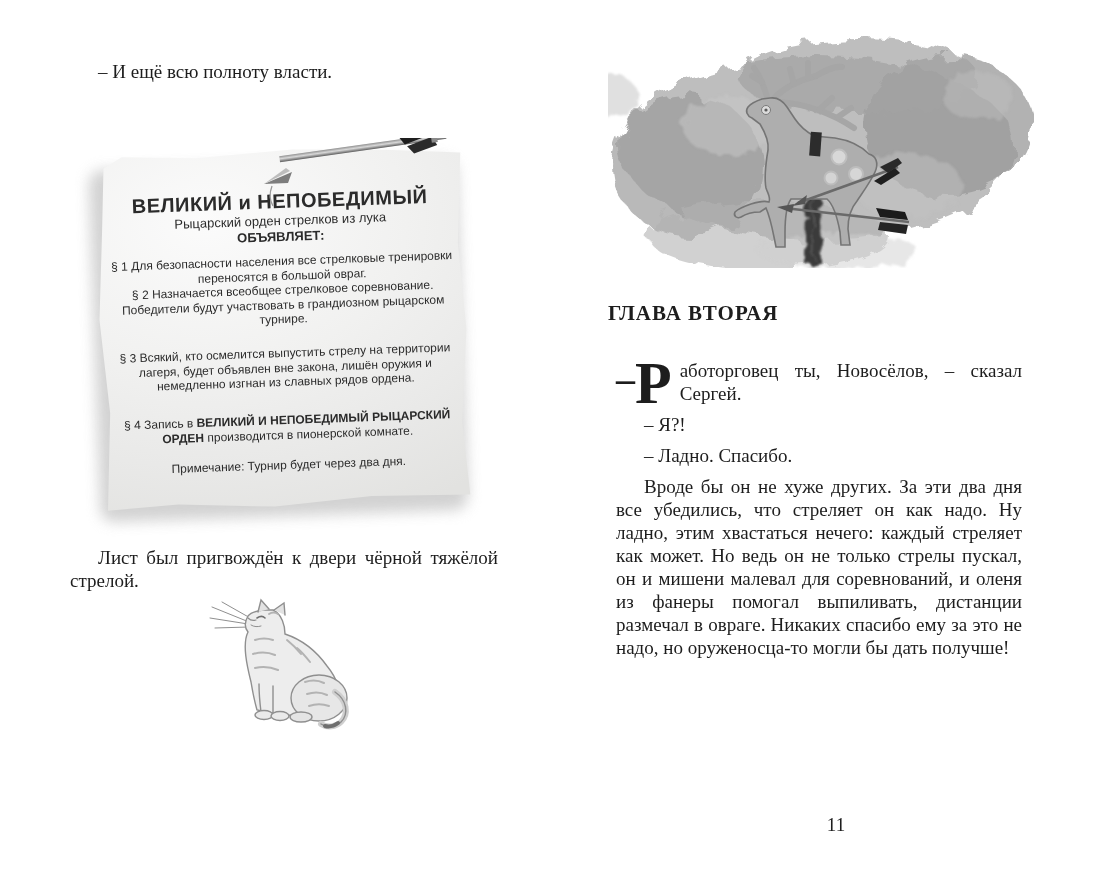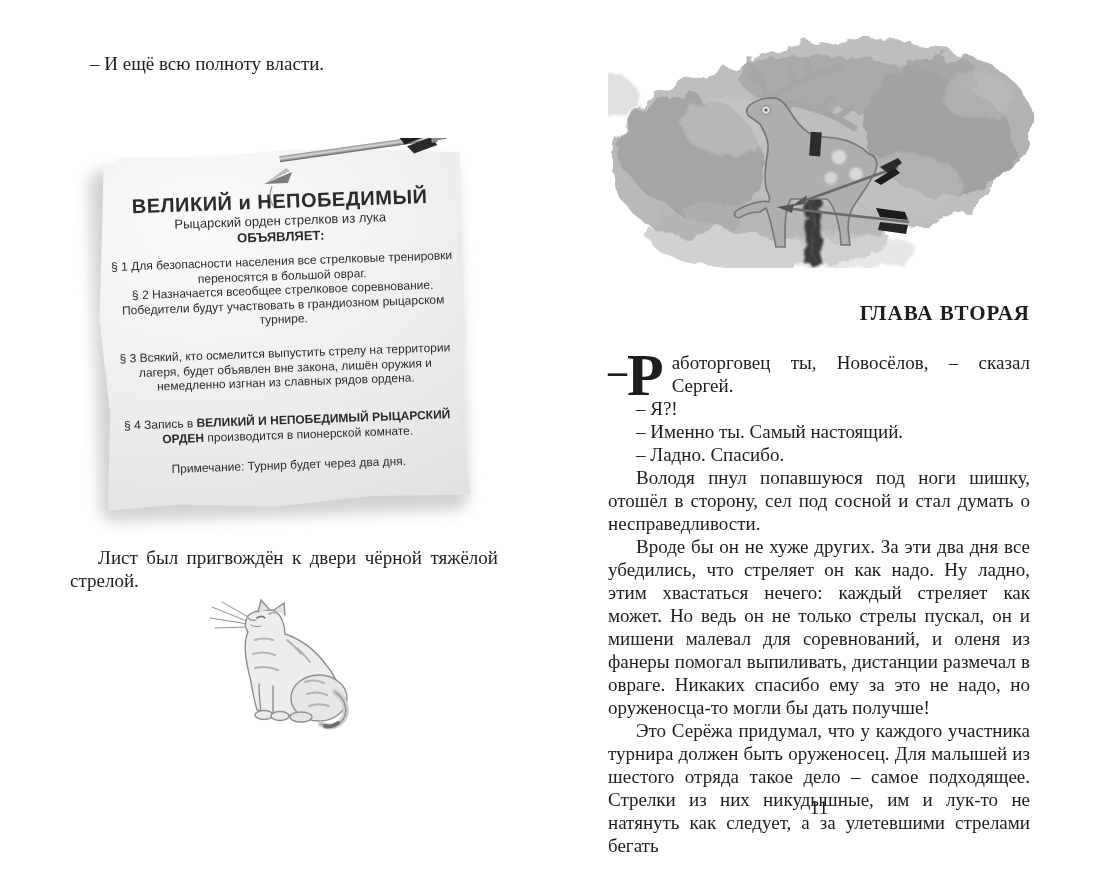--- a/index.html
+++ b/index.html
@@ -4,21 +4,21 @@
 <style>
   html,body{margin:0;padding:0;}
   body{
     width:1100px;height:873px;position:relative;overflow:hidden;
     background:#ffffff;color:#1d1d1d;
     font-family:"Liberation Serif", serif;
   }
   
   .column{position:absolute;}
   .para{
-    margin:0;font-size:19px;line-height:23px;text-align:justify;
+    margin:8px;font-size:19px;line-height:23px;text-align:justify;
     text-indent:28px;
   }
   .caption-para{margin:8px;font-size:19px;line-height:23px;text-align:justify;text-indent:28px;}
   
   #intro{left:62px;top:52px;width:428px;}
   #caption{left:62px;top:538px;width:428px;}
   
   #poster-wrap{
     position:absolute;left:98px;top:148px;width:372px;height:360px;
     transform:rotate(-2deg);
@@ -39,32 +39,32 @@
   #poster-subtitle{top:65px;font-size:13px;}
   #poster-announce{top:81px;font-size:13px;font-weight:bold;}
   #poster-a{top:106px;}
   #poster-a p, #poster-b p{margin:0;font-size:12px;line-height:14.5px;text-align:center;text-indent:0;font-family:"Liberation Sans", sans-serif;}
   #poster-b{top:198px;}
   #poster-c{top:265px;font-size:12px;line-height:14.5px;}
   #poster-c b{font-weight:bold;}
   #poster-note{top:310px;font-size:12px;}
   
   #chapter-title{
-    left:608px;top:301px;width:422px;text-align:right;
+    left:608px;top:301px;width:422px;text-align:left;
     font-size:21px;font-weight:bold;letter-spacing:1px;margin:0;
   }
   #body-text{left:608px;top:351px;width:422px;}
   .dropcap{
     float:left;display:flex;align-items:center;margin:4px 9px 0 0;height:42px;
   }
   .dc-dash{font-size:38px;font-weight:bold;line-height:1;transform:translateY(-5px);}
   .dc-letter{font-size:60px;font-weight:bold;line-height:.72;letter-spacing:-1px;}
   .para-first{text-indent:0;}
   #page-number{
-    left:608px;top:797px;width:422px;text-align:center;font-size:19px;margin:0;
+    left:608px;top:797px;width:422px;text-align:center;font-size:19px;margin:17px;
   }
   
   #deer-illo{position:absolute;left:608px;top:36px;width:426px;height:232px;}
   #kitten-illo{position:absolute;left:185px;top:596px;width:250px;height:142px;}
   #poster-arrow{position:absolute;left:252px;top:138px;width:212px;height:72px;z-index:5;}
 </style>
 </head>
 <body>
 
 <div class="column" id="intro">
@@ -259,21 +259,18 @@
 
 <div class="column" id="body-text">
   <p class="para para-first">
     <span class="dropcap">
         <span class="dc-dash">–</span>
         <span class="dc-letter">Р</span>
       </span><span>аботорговец ты, Новосёлов, – сказал Сергей.</span>
   </p>
   <div>
       <p class="para">– Я?!</p>
-      <p class="para">– Именно ты. Самый настоящий.</p>
       <p class="para">– Ладно. Спасибо.</p>
-      <p class="para">Володя пнул попавшуюся под ноги шишку, отошёл в сторону, сел под сосной и стал думать о несправедливости.</p>
       <p class="para">Вроде бы он не хуже других. За эти два дня все убедились, что стреляет он как надо. Ну ладно, этим хвастаться нечего: каждый стреляет как может. Но ведь он не только стрелы пускал, он и мишени малевал для соревнований, и оленя из фанеры помогал выпиливать, дистанции размечал в овраге. Никаких спасибо ему за это не надо, но оруженосца-то могли бы дать получше!</p>
-      <p class="para">Это Серёжа придумал, что у каждого участника турнира должен быть оруженосец. Для малышей из шестого отряда такое дело – самое подходящее. Стрелки из них никудышные, им и лук-то не натянуть как следует, а за улетевшими стрелами бегать</p>
     </div>
 </div>
 
 <p class="column" id="page-number">11</p>
 
 </body></html>

